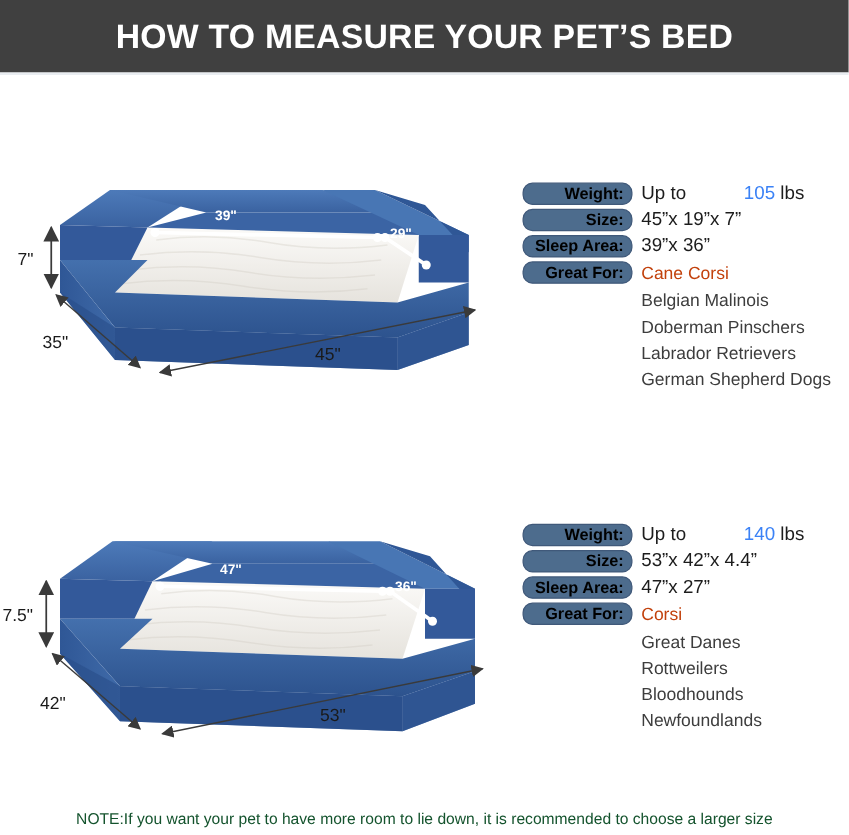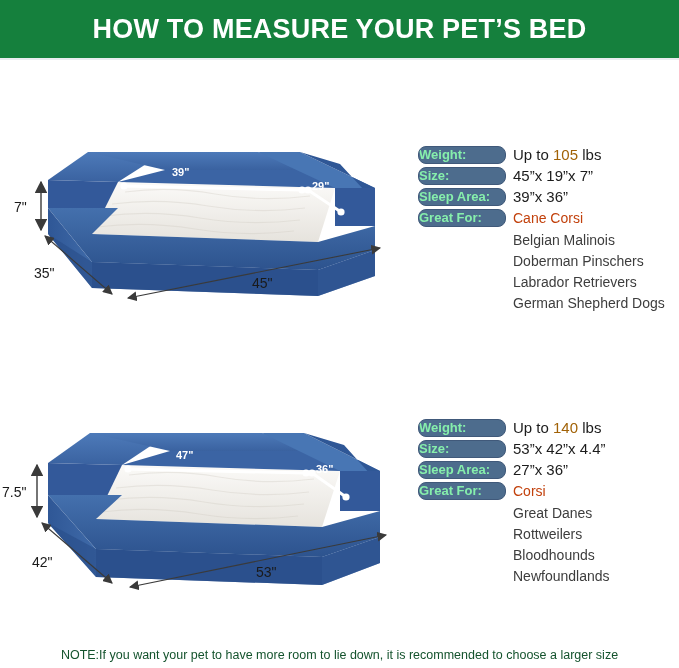--- a/index.html
+++ b/index.html
@@ -15,21 +15,21 @@
     font-family: "Liberation Sans", sans-serif;
     color: #1a1a1a;
   }
 
   
   .header-bar {
     position: absolute;
     left: 0; top: 0;
     width: 679px;
     height: 58px;
-    background: #15803d;
+    background: #404040;
     display: flex;
     align-items: center;
     justify-content: center;
   }
   .header-title {
     color: #ffffff;
     font-size: 27px;
     font-weight: bold;
     letter-spacing: 0.2px;
     white-space: nowrap;
@@ -61,39 +61,39 @@
     align-items: flex-start;
     height: 21px;
   }
   .spec-badge {
     width: 88px;
     height: 18px;
     box-sizing: border-box;
     background: #4d6c8d;
     border: 1px solid #40597a;
     border-radius: 8px;
-    color: #86efac;
+    color: #000000;
     font-size: 13px;
     font-weight: bold;
     line-height: 16px;
-    text-align: left;
+    text-align: right;
     padding-right: 6px;
     flex: 0 0 88px;
     white-space: nowrap;
     overflow: hidden;
   }
   .spec-value {
     margin-left: 7px;
     font-size: 15px;
     line-height: 18px;
     color: #1c1c1c;
     white-space: nowrap;
     font-family: "Liberation Sans", sans-serif;
   }
-  .spec-value .num { color: #a16207; }
+  .spec-value .num { color: #3b82f6; margin-left: 42px; }
   .breed-list {
     margin-left: 95px;
     margin-top: 0px;
   }
   .breed-item {
     font-size: 14px;
     line-height: 21px;
     color: #3d3d3d;
     white-space: nowrap;
   }
@@ -317,21 +317,21 @@
     <div class="spec-row">
       <div class="spec-badge">Weight:</div>
       <div class="spec-value"><span>Up to </span><span class="num">140</span><span> lbs</span></div>
     </div>
     <div class="spec-row">
       <div class="spec-badge">Size:</div>
       <div class="spec-value">53”x 42”x 4.4”</div>
     </div>
     <div class="spec-row">
       <div class="spec-badge">Sleep Area:</div>
-      <div class="spec-value">27”x 36”</div>
+      <div class="spec-value">47”x 27”</div>
     </div>
     <div class="spec-row">
       <div class="spec-badge">Great For:</div>
       <div class="breed-first">Corsi</div>
     </div>
     <div class="breed-list">
       <div class="breed-item">Great Danes</div>
       <div class="breed-item">Rottweilers</div>
       <div class="breed-item">Bloodhounds</div>
       <div class="breed-item">Newfoundlands</div>

